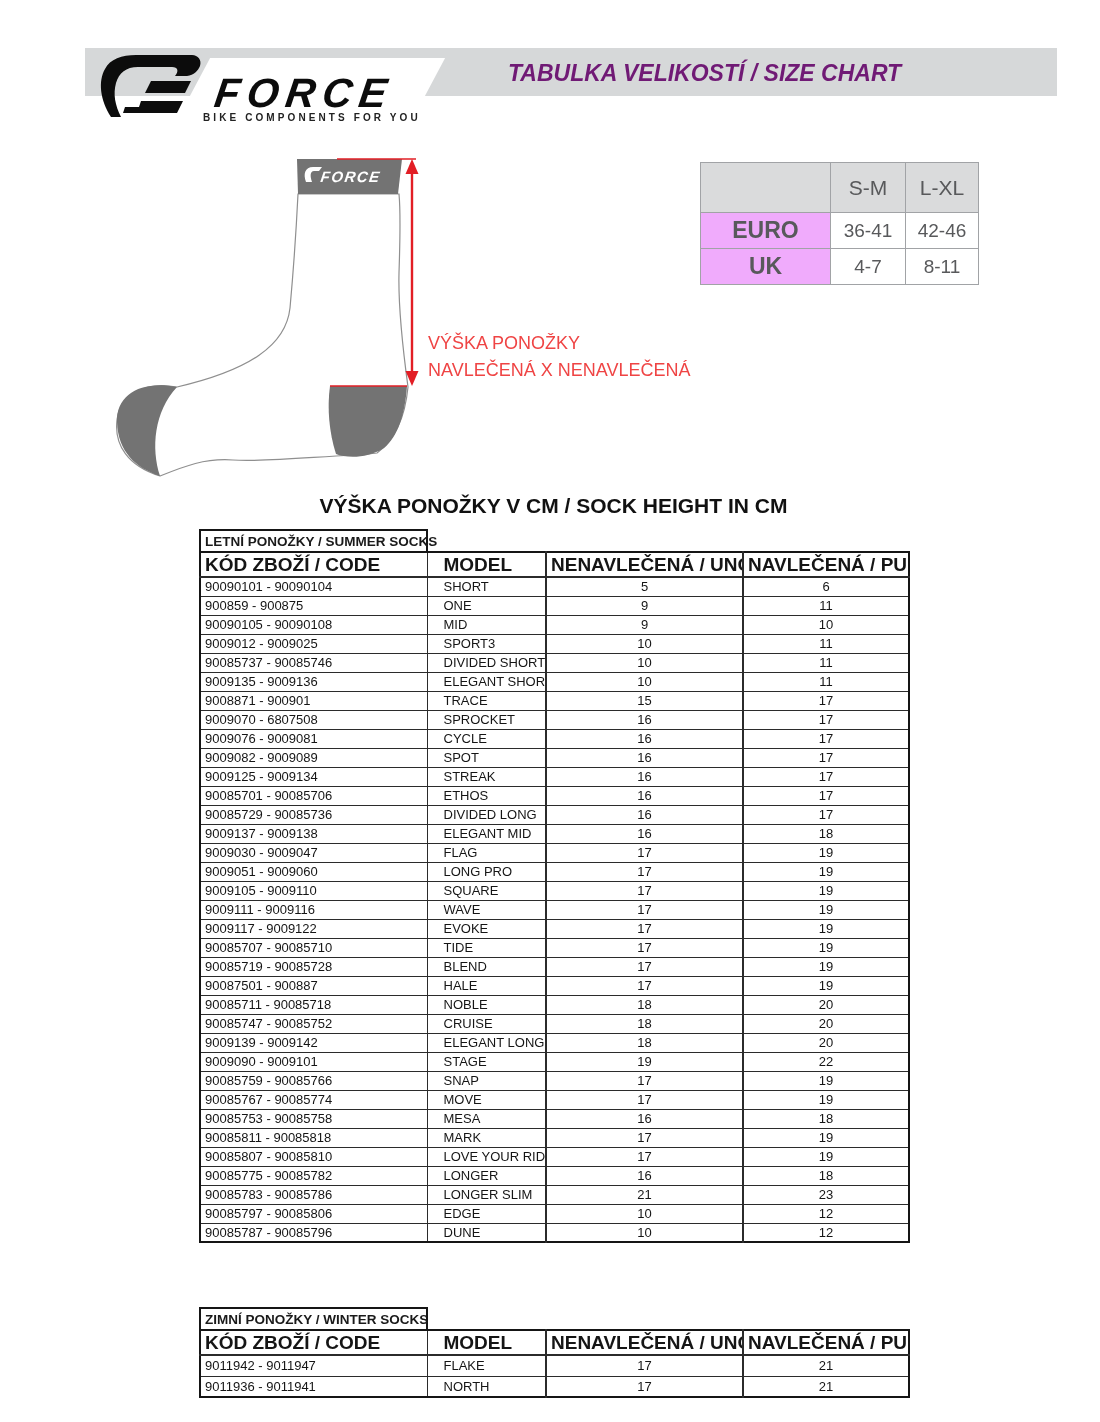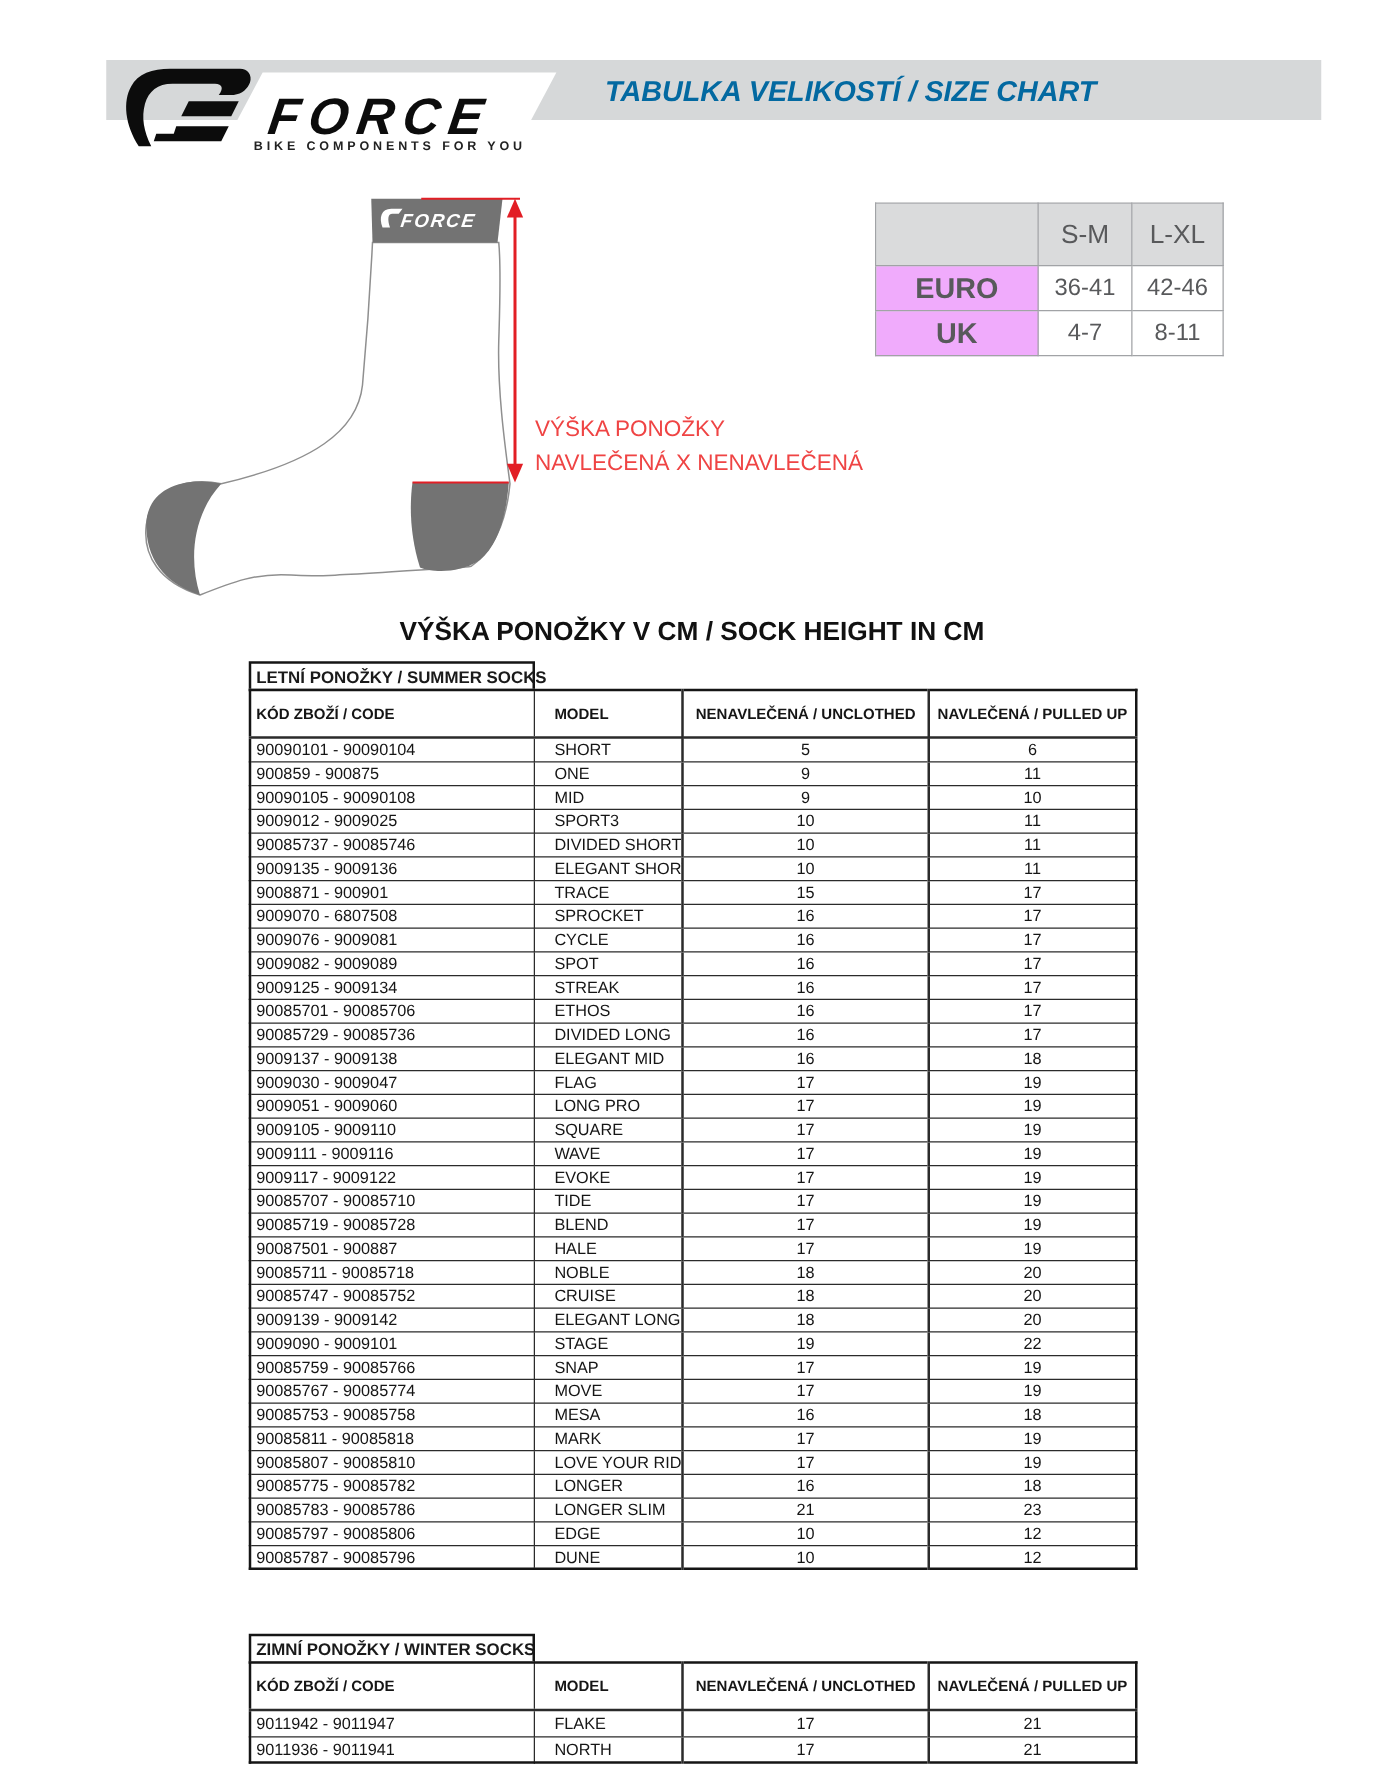--- a/index.html
+++ b/index.html
@@ -8,22 +8,22 @@
     font-family:"Liberation Sans","DejaVu Sans",sans-serif; color:#1a1a1a; overflow:hidden;
   }
 
   
   .header-band { position:absolute; left:85px; top:48px; width:972px; height:48px; background:#d6d8d9; }
   .header-band .logo-cutout {
     position:absolute; left:115px; top:10px; width:235px; height:38px;
     background:#ffffff; transform:skewX(-28deg);
   }
   .page-title {
-    position:absolute; left:484px; top:60px; width:330px; text-align:right;
-    font-size:23px; font-weight:bold; font-style:italic; color:#0369a1; letter-spacing:0px; white-space:nowrap;
+    position:absolute; left:508px; top:60px; width:330px; text-align:right;
+    font-size:23px; font-weight:bold; font-style:italic; color:#701a75; letter-spacing:0px; white-space:nowrap;
   }
 
   
   .brand { position:absolute; left:95px; top:48px; width:330px; height:80px; }
   .brand-emblem { position:absolute; left:0; top:6px; }
   .brand-wordmark {
     position:absolute; left:120px; top:22px; font-size:41px; font-weight:bold; font-style:italic;
     letter-spacing:7px; color:#0c0c0c; transform:skewX(-8deg); white-space:nowrap;
   }
   .brand-tagline {
@@ -60,21 +60,21 @@
   .section-label {
     box-sizing:border-box; width:229px; border:2px solid #151515; background:#fff;
     font-size:13.5px; font-weight:bold; padding:3px 4px 2px 4px; white-space:nowrap;
   }
   .socks-table { border-collapse:collapse; table-layout:fixed; width:709px; margin-top:-2px; background:#fff; }
   .socks-table th, .socks-table td {
     border:1px solid #2b2b2b; font-size:13px; padding:0 4px; box-sizing:border-box;
     overflow:hidden; white-space:nowrap; color:#151515;
   }
   .socks-table { border:2px solid #151515; }
-  .socks-table thead th { font-weight:bold; font-size:12px; border-bottom-width:2px; height:38px; }
+  .socks-table thead th { font-weight:bold; font-size:19px; border-bottom-width:2px; height:25px; }
   .socks-table td { height:19px; }
   .winter .socks-table td { height:21px; }
   .socks-table th.c-code, .socks-table td.c-code { text-align:left; }
   .socks-table th.c-model, .socks-table td.c-model { text-align:left; }
   .socks-table th.c-num, .socks-table td.c-num { text-align:center; }
   .socks-table col.w-code  { width:227px; }
   .socks-table col.w-model { width:119px; }
   .socks-table col.w-un    { width:197px; }
   .socks-table col.w-pu    { width:166px; }
   .socks-table th:nth-child(2), .socks-table td:nth-child(2) { border-right-width:2px;padding-left:16px; }

